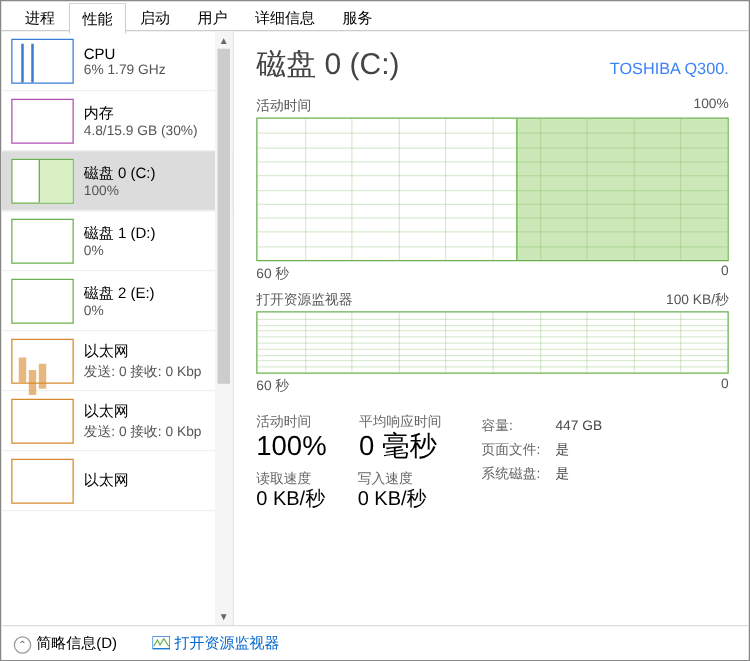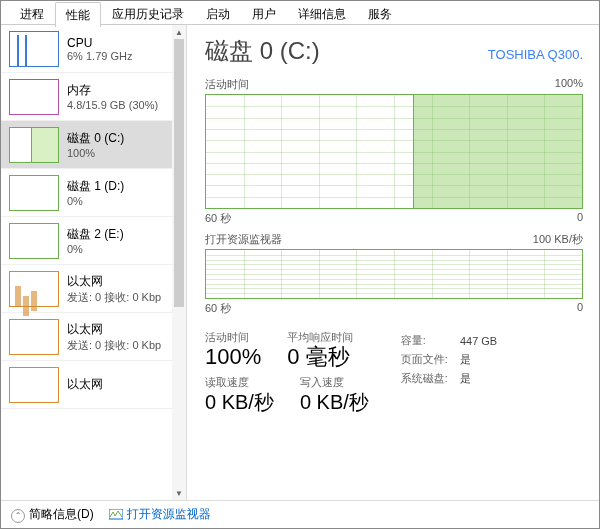--- a/index.html
+++ b/index.html
@@ -57,42 +57,41 @@
 .chart .grid-v, .chart .grid-h { position: absolute; background: rgba(106,176,76,.25); }
 .chart .grid-v { top:0; bottom:0; width:1px; }
 .chart .grid-h { left:0; right:0; height:1px; }
 .chart .fill { position:absolute; right:0; top:0; bottom:0; width:45%; background: rgba(153,209,115,.5); border-left:1px solid #6ab04c; }
 .chart-footer { display:flex; justify-content:space-between; font-size:11px; color:#555; margin-top:2px; }
 
 .stats { display: flex; gap: 30px; margin-top: 8px; }
 .stats-left .row { display: flex; gap: 26px; margin-bottom: 6px; }
 .stat .lbl { font-size: 11px; color: #666; }
 .stat .val-big { font-size: 22px; line-height: 1.1; }
-.stat .val-mid { font-size: 20px; line-height: 1.2; }
+.stat .val-mid { font-size: 16px; line-height: 1.2; }
 .stats-right { font-size: 11px; color: #444; }
 .stats-right table td { padding: 1px 10px 1px 0; white-space: nowrap; }
 .stats-right td:first-child { color: #666; }
 
 
-.footer { height: 28px; border-top: 1px solid #ddd; display: flex; align-items: center; padding: 0 10px; gap: 15px; font-size: 12px; }
+.footer { height: 28px; border-top: 1px solid #ddd; display: flex; align-items: center; padding: 0 10px; gap: 28px; font-size: 12px; }
 .footer .link { color: #0066cc; cursor: pointer; }
 .footer .chev { display:inline-flex; width:14px; height:14px; border:1px solid #999; border-radius:50%; align-items:center; justify-content:center; font-size:8px; color:#555; margin-right:4px; }
 .monitor-icon { width:14px; height:12px; display:inline-block; vertical-align:middle; margin-right:4px; }
 </style>
 </head>
 <body>
 
 <div class="window">
 
 
 
   <div class="tabs">
     <div class="tab">进程</div>
     <div class="tab active">性能</div>
-    <div class="tab">应用历史记录</div>
     <div class="tab">启动</div>
     <div class="tab">用户</div>
     <div class="tab">详细信息</div>
     <div class="tab">服务</div>
   </div>
 
   <div class="body">
 
     <div class="sidebar">
       <div class="sidebar-inner" id="sidebar-inner">

